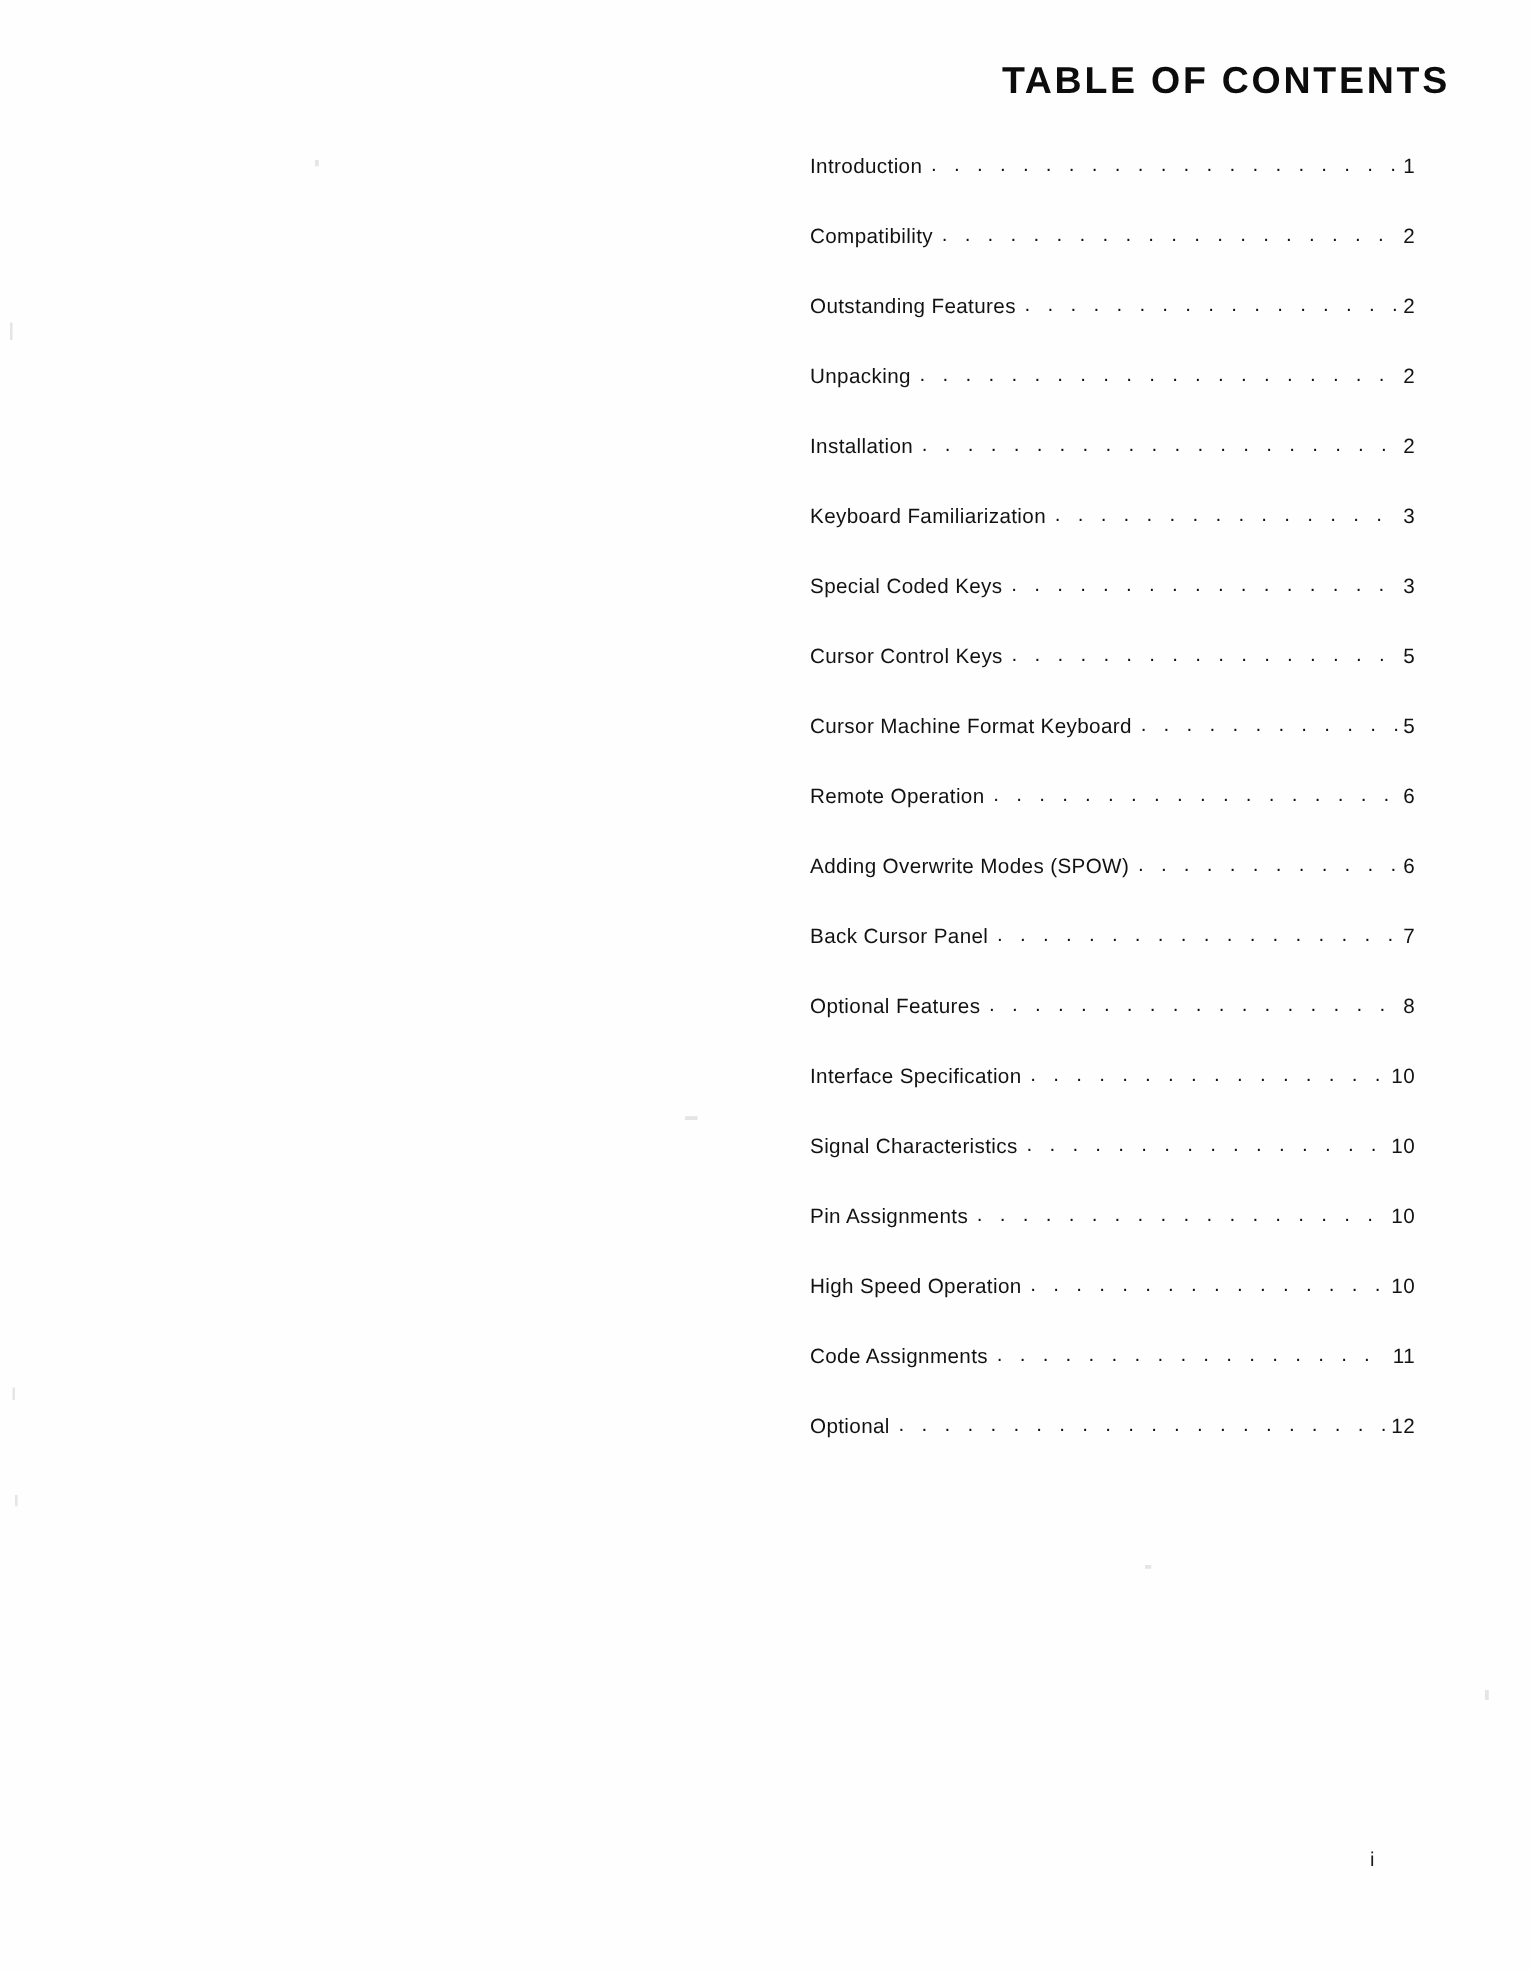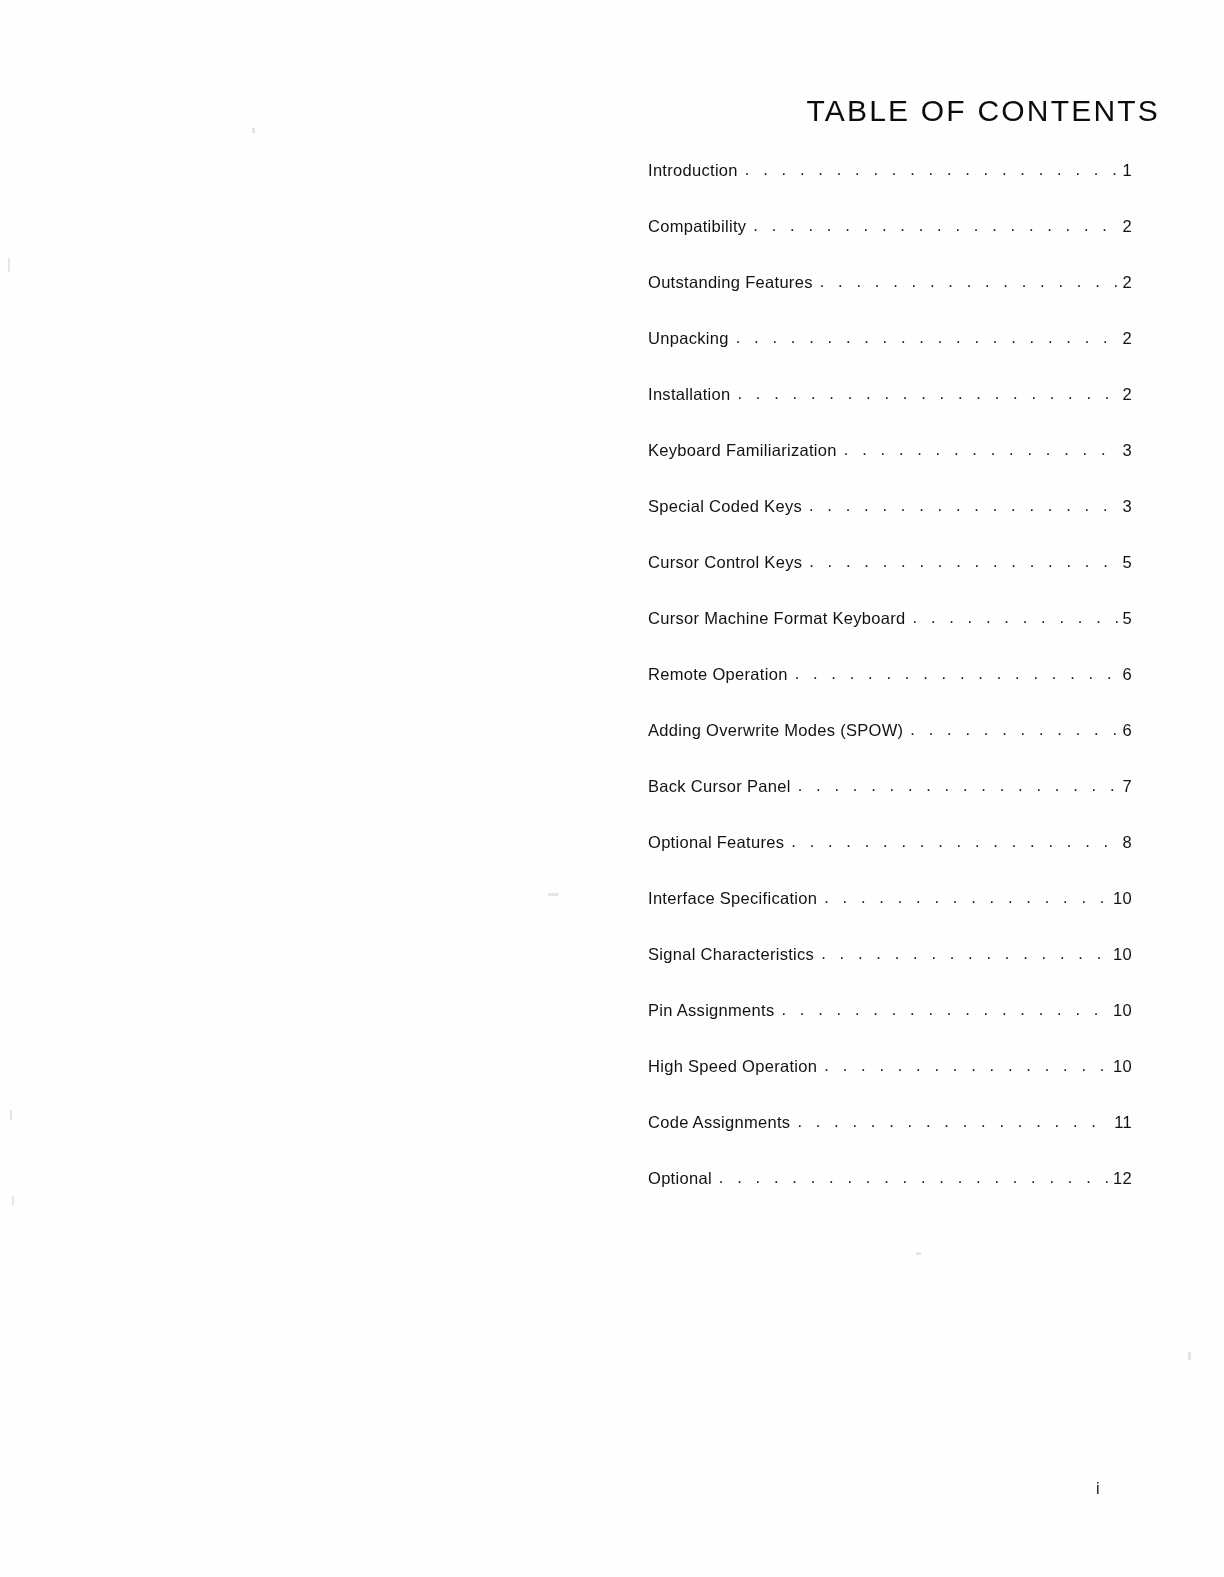--- a/index.html
+++ b/index.html
@@ -26,34 +26,33 @@
     background: #cfcfcf;
     opacity: .55;
   }
   .toc-title {
     position: absolute;
     top: 48px;
     left: 640px;
     width: 520px;
     text-align: right;
     font-size: 30px;
-    font-weight: normal;
+    font-weight: bold;
     letter-spacing: 2.2px;
     color: #0c0c0c;
-    margin-top: 46px;
   }
   .toc-list {
     position: absolute;
     top: 124px;
     left: 648px;
     width: 484px;
   }
   .toc-row {
     display: flex;
-    align-items: flex-end;
+    align-items: flex-start;
     height: 56px;
     font-size: 16.5px;
     letter-spacing: .3px;
     color: #121212;
   }
   .toc-label {
     white-space: nowrap;
     padding-right: 7px;
   }
   .toc-dots {

